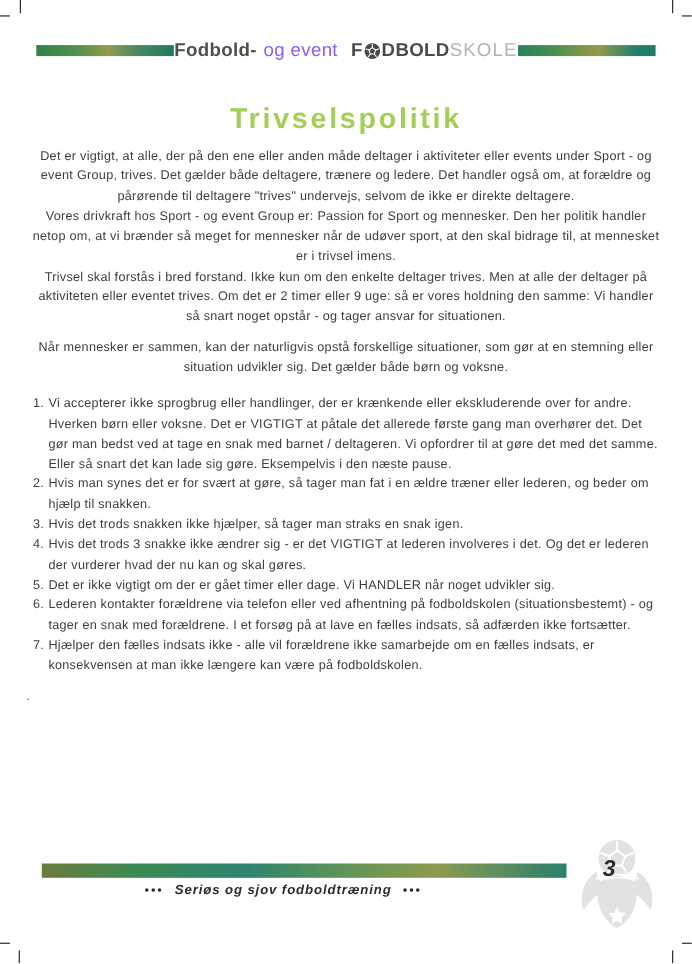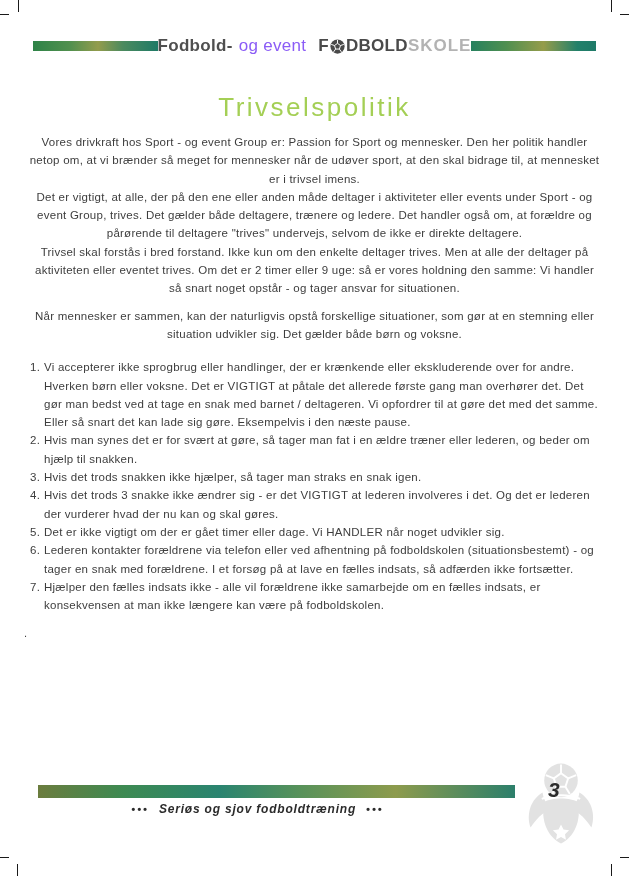--- a/index.html
+++ b/index.html
@@ -45,30 +45,30 @@
   .logo {
     display: flex;
     align-items: center;
     white-space: nowrap;
     font-size: 17px;
     letter-spacing: 0.3px;
   }
   .logo .w1 { font-weight: 700; color: #4f4f4f; }
   .logo .w2 { font-weight: 400; color: #8b5cf6; margin-left: 6px; }
   .logo .w3 { font-weight: 700; color: #4a4a4a; margin-left: 12px; display: inline-flex; align-items: center; }
-  .logo .w4 { font-weight: 700; color: #b3b3b3; letter-spacing: 1px; }
+  .logo .w4 { font-weight: 400; color: #b3b3b3; letter-spacing: 1px; }
   .ball-icon { width: 15px; height: 15px; margin: 0 1px; display: inline-block; }
 
   
   .title {
     position: absolute;
     top: 92px; left: 0; right: 0;
     text-align: center;
     font-size: 26px;
-    font-weight: 400;
+    font-weight: 700;
     letter-spacing: 2.5px;
     color: #a4cf55;
   }
 
   
   .content {
     position: absolute;
     top: 133px;
     left: 28px;
     width: 573px;
@@ -161,23 +161,23 @@
     </div>
     <div class="grad-bar right"></div>
   </div>
 
   <div class="title">Trivselspolitik</div>
 
   <div class="content">
 
     <div class="intro intro-block1">
 
+        <p>Det er vigtigt, at alle, der på den ene eller anden måde deltager i aktiviteter eller events under Sport - og event Group, trives. Det gælder både deltagere, trænere og ledere. Det handler også om, at forældre og pårørende til deltagere "trives" undervejs, selvom de ikke er direkte deltagere.</p>
+
         <p>Vores drivkraft hos Sport - og event Group er: Passion for Sport og mennesker. Den her politik handler netop om, at vi brænder så meget for mennesker når de udøver sport, at den skal bidrage til, at mennesket er i trivsel imens.</p>
-
-        <p>Det er vigtigt, at alle, der på den ene eller anden måde deltager i aktiviteter eller events under Sport - og event Group, trives. Det gælder både deltagere, trænere og ledere. Det handler også om, at forældre og pårørende til deltagere "trives" undervejs, selvom de ikke er direkte deltagere.</p>
 
         <p>Trivsel skal forstås i bred forstand. Ikke kun om den enkelte deltager trives. Men at alle der deltager på aktiviteten eller eventet trives. Om det er 2 timer eller 9 uge: så er vores holdning den samme: Vi handler så snart noget opstår - og tager ansvar for situationen.</p>
       </div>
 
     <div class="intro intro-block2">
 
         <p>Når mennesker er sammen, kan der naturligvis opstå forskellige situationer, som gør at en stemning eller situation udvikler sig. Det gælder både børn og voksne.</p>
 
 
       </div>

